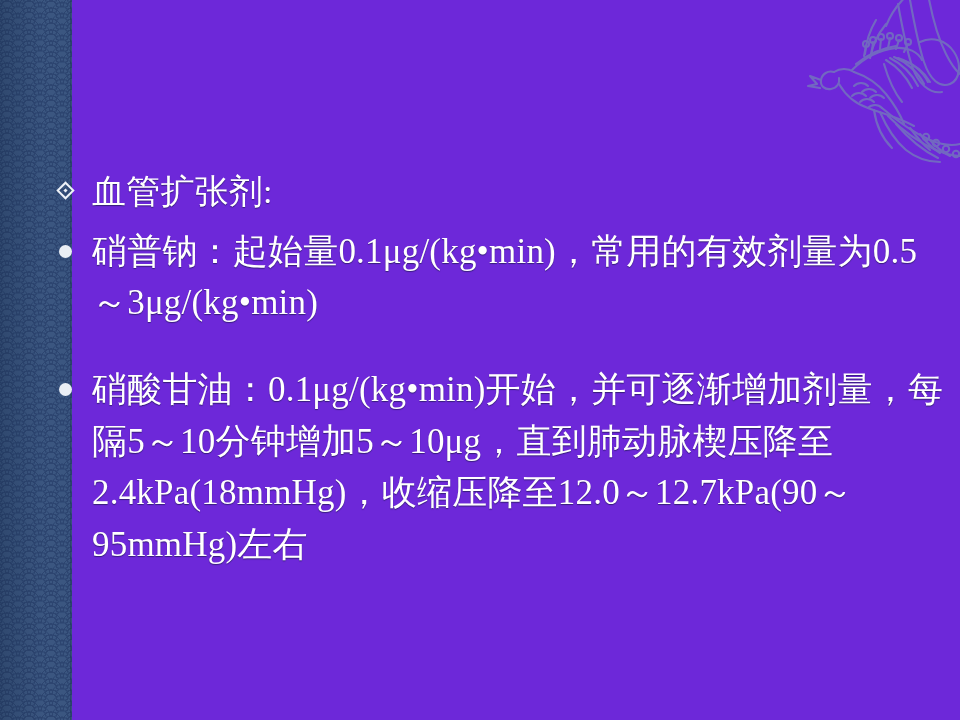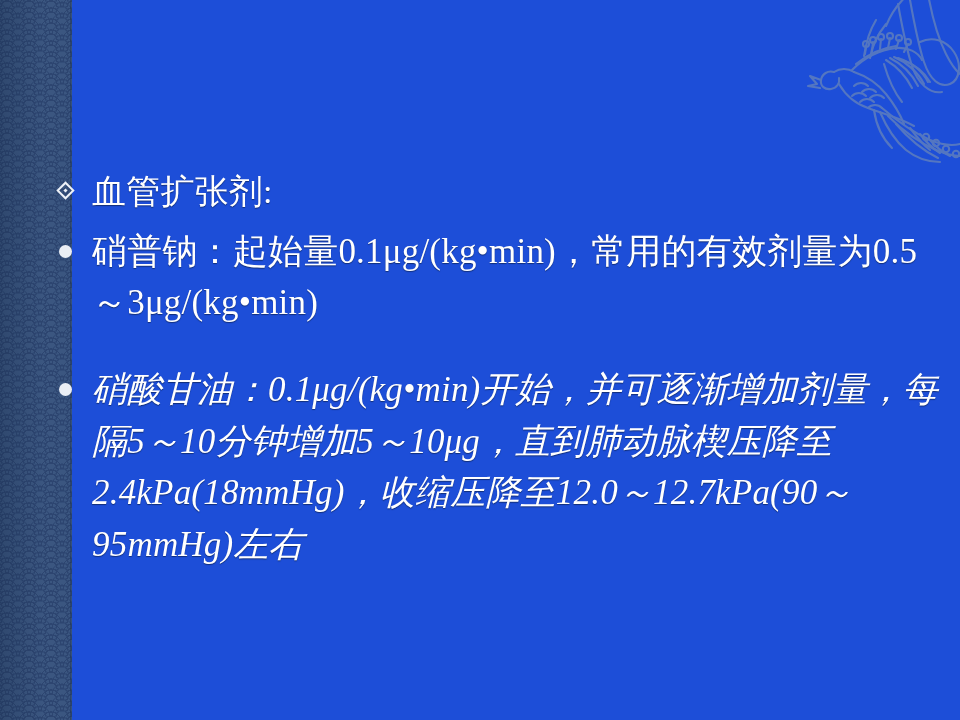--- a/index.html
+++ b/index.html
@@ -7,21 +7,21 @@
     margin: 0;
     padding: 0;
     background: #0a0a0a;
   }
 
   .slide {
     position: relative;
     width: 960px;
     height: 720px;
     overflow: hidden;
-    background: #1d4ed8;
+    background: #6d28d9;
     font-family: "Liberation Serif", "DejaVu Serif", serif;
     -webkit-font-smoothing: antialiased;
   }
 
   
   .sidebar-band {
     position: absolute;
     left: 0;
     top: 0;
     width: 72px;
@@ -133,21 +133,21 @@
     white-space: pre-wrap;
   }
 
   .para.heading {
     font-size: 34px;
     line-height: 1.4;
   }
 
   .row-head   { margin-bottom: 10px; }
   .row-first  { margin-bottom: 36px; }
-  .row-second { margin-bottom: 0; font-style: italic; }
+  .row-second { margin-bottom: 0; }
 </style>
 </head>
 <body>
 
 <div class="slide">
 
   <div class="sidebar-band">
     <div class="scales"></div>
     <div class="band-shade"></div>
     <div class="band-edge"></div>

